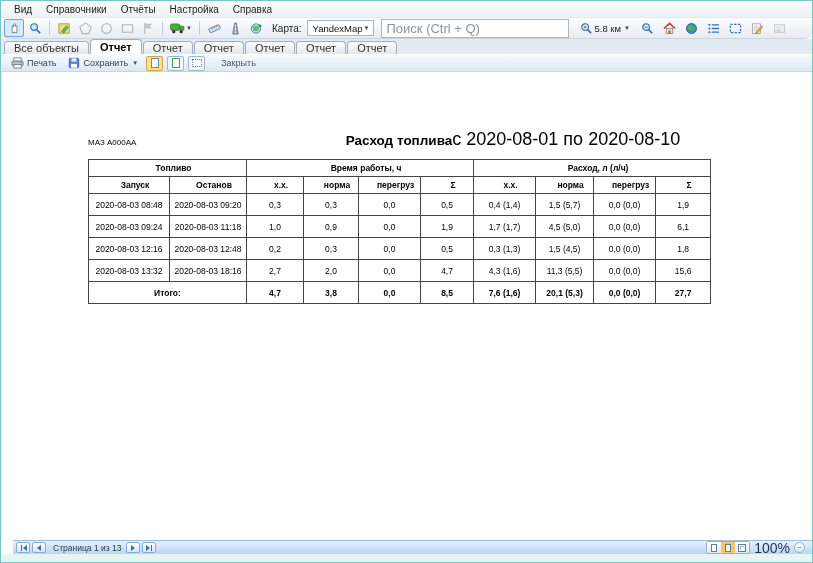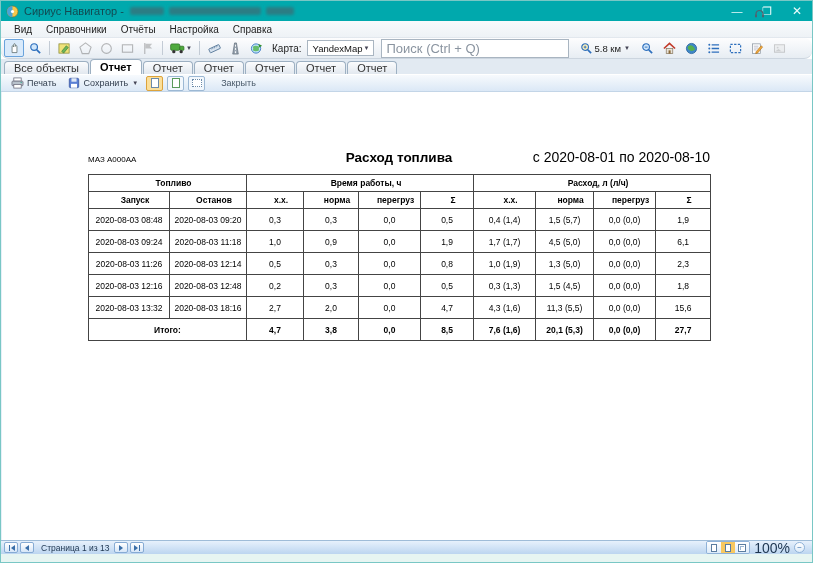--- a/index.html
+++ b/index.html
@@ -50,30 +50,30 @@
   .page-glyph{width:8px;height:10px;border:1px solid #6b8aa8;background:#fff;}
   .page-glyph.green{border-color:#5a9a5a;}
   .fit-glyph{width:10px;height:8px;border:1px dotted #6b8aa8;background:#fff;}
 
   
   .content{flex:1 1 auto;background:#fff;border-left:1px solid #e7f0f8;overflow:hidden;position:relative;}
   .report{margin:57px 0 0 86px;width:622px;}
   .rheader{display:flex;align-items:baseline;margin-bottom:9px;}
   .vehicle{flex:1;font-size:8px;color:#000;}
   .rtitle{font-size:13.5px;font-weight:bold;color:#000;white-space:nowrap;}
-  .rperiod{flex:1;text-align:right;font-size:14px;color:#000;white-space:nowrap;}
+  .rperiod{flex:1;text-align:left;font-size:18px;color:#000;white-space:nowrap;}
   table.rep{border-collapse:collapse;table-layout:fixed;width:622px;font-size:8.5px;color:#000;}
   table.rep th,table.rep td{border:1px solid #444;text-align:center;padding:0;overflow:hidden;white-space:nowrap;}
   table.rep th{font-weight:bold;height:17px;padding-left:12px;}
   table.rep td{height:22px;}
   td.total-label{font-weight:bold;text-align:right;padding-right:4px;}
   td.total-cell{font-weight:bold;}
 
   
-  .pagination{height:14px;background:linear-gradient(#e7f1fc,#bcd5f0);border-top:1px solid #9fbcd8;display:flex;align-items:center;padding:0 3px;font-size:8.5px;color:#1d3550;flex:0 0 auto;}
+  .pagination{height:14px;background:linear-gradient(#e7f1fc,#bcd5f0);border-top:1px solid #9fbcd8;display:flex;align-items:center;padding:0 3px;font-size:8.5px;color:#1d3550;flex:0 0 auto;margin-left:12px;}
   .pgbtn{width:14px;height:11px;border:1px solid #86abd4;border-radius:2px;background:linear-gradient(#ffffff,#d6e6f8);display:flex;align-items:center;justify-content:center;margin-right:2px;}
   .arr{width:0;height:0;border-top:3px solid transparent;border-bottom:3px solid transparent;}
   .arr.l{border-right:4px solid #3a6ea8;}
   .arr.r{border-left:4px solid #3a6ea8;}
   .bar{width:1px;height:6px;background:#3a6ea8;margin:0 1px;}
   .pg-label{margin:0 5px;white-space:nowrap;}
   .pg-right{margin-left:auto;display:flex;align-items:center;gap:4px;padding-right:4px;}
   .view-group{display:flex;border:1px solid #8fb2d8;border-radius:2px;overflow:hidden;}
   .view-btn{width:14px;height:11px;display:flex;align-items:center;justify-content:center;background:linear-gradient(#fefefe,#dcebfa);}
   .view-btn.hl{background:#f8c860;}
@@ -83,40 +83,20 @@
   .zoom-minus{width:11px;height:11px;border:1px solid #8fb2d8;border-radius:50%;background:linear-gradient(#fff,#dcebfa);display:flex;align-items:center;justify-content:center;font-size:8px;color:#3a6ea8;line-height:1;}
 
   .bottom-strip{height:8px;background:#e7f5f2;flex:0 0 auto;}
   svg{display:block;}
 </style>
 </head>
 <body>
 
 <div class="window">
 
-  <div class="titlebar">
-    <span class="app-icon">
-      <svg width="13" height="13" viewBox="0 0 13 13">
-          <circle cx="6.5" cy="6.5" r="5.5" fill="#f6c84c" stroke="#8a6a14" stroke-width="0.6"></circle>
-          <path d="M6.5 1 A5.5 5.5 0 0 0 6.5 12 Z" fill="#4aa3d8"></path>
-          <circle cx="6.5" cy="6.5" r="1.6" fill="#fff"></circle>
-        </svg>
-    </span>
-    <span class="title-text">Сириус Навигатор -</span>
-    <span class="redacted">
-        <i style="width:34px"></i>
-        <i style="width:92px"></i>
-        <i style="width:28px"></i>
-      </span>
-    <div class="win-btns">
-      <span class="win-btn">—</span>
-      <span class="win-btn">❐</span>
-      <span class="win-btn close">✕</span>
-    </div>
-  </div>
 
   <div class="menubar">
     <span style="display:flex;">
         <span class="menu-item">Вид</span>
         <span class="menu-item">Справочники</span>
         <span class="menu-item">Отчёты</span>
         <span class="menu-item">Настройка</span>
         <span class="menu-item">Справка</span>
       </span>
     <span class="phone">
@@ -368,32 +348,20 @@
               <td>1,0</td>
               <td>0,9</td>
               <td>0,0</td>
               <td>1,9</td>
               <td>1,7 (1,7)</td>
               <td>4,5 (5,0)</td>
               <td>0,0 (0,0)</td>
               <td>6,1</td>
             </tr>
             <tr>
-              <td>2020-08-03 11:26</td>
-              <td>2020-08-03 12:14</td>
-              <td>0,5</td>
-              <td>0,3</td>
-              <td>0,0</td>
-              <td>0,8</td>
-              <td>1,0 (1,9)</td>
-              <td>1,3 (5,0)</td>
-              <td>0,0 (0,0)</td>
-              <td>2,3</td>
-            </tr>
-            <tr>
               <td>2020-08-03 12:16</td>
               <td>2020-08-03 12:48</td>
               <td>0,2</td>
               <td>0,3</td>
               <td>0,0</td>
               <td>0,5</td>
               <td>0,3 (1,3)</td>
               <td>1,5 (4,5)</td>
               <td>0,0 (0,0)</td>
               <td>1,8</td>

